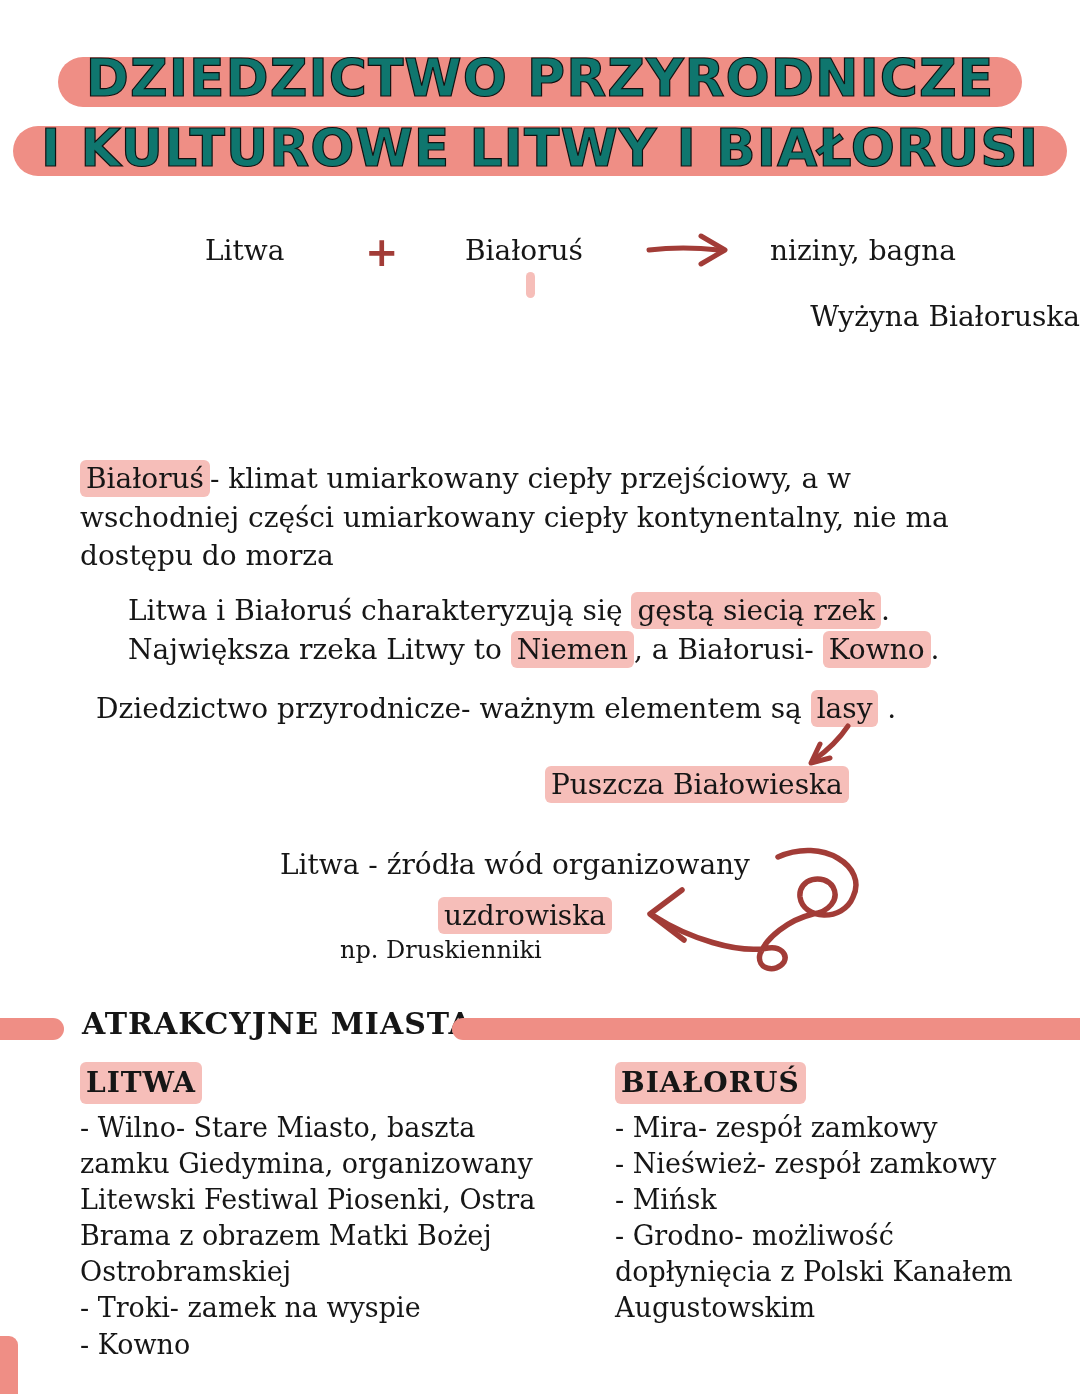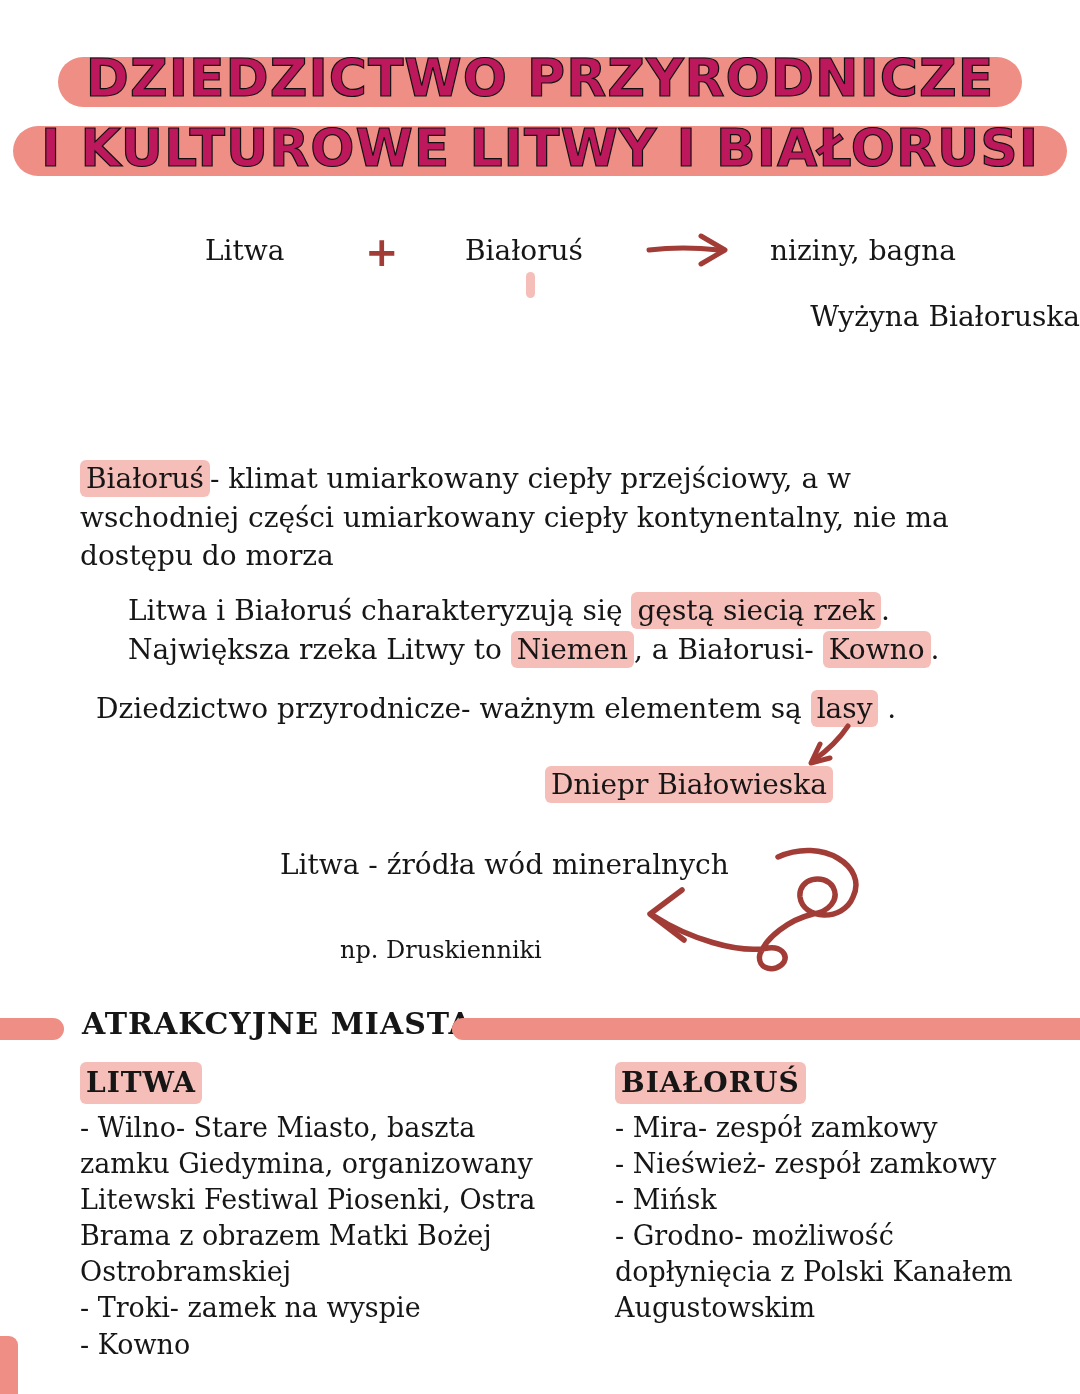--- a/index.html
+++ b/index.html
@@ -19,21 +19,21 @@
     color:var(--ink);
     overflow:hidden;
   }
   
   .title{
     position:absolute;top:44px;left:0;width:100%;
     text-align:center;
     font-family:"DejaVu Sans", sans-serif;
     font-weight:bold;
     -webkit-text-stroke:1.2px #111;
-    font-size:52px;line-height:1.34;color:#be185d;
+    font-size:52px;line-height:1.34;color:#0f766e;
     letter-spacing:1px;
   }
   .title-line{position:relative;display:inline-block;padding:0 12px;z-index:0;white-space:nowrap;}
   .title-line::before{
     content:"";position:absolute;z-index:-1;
     left:-16px;right:-16px;top:18%;bottom:10%;
     background:var(--pink);border-radius:30px;
   }
   
   .txt{font-size:28px;line-height:1.38;}
@@ -105,23 +105,24 @@
     <div class="nowrap"><span>Litwa i Białoruś charakteryzują się </span><span class="hl">gęstą siecią rzek</span><span>.</span></div>
     <div class="nowrap"><span>Największa rzeka Litwy to </span><span class="hl">Niemen</span><span>, a Białorusi- </span><span class="hl">Kowno</span><span>.</span></div>
   </div>
 
   <p class="txt abs nowrap" style="left:96px;top:690px;"><span>Dziedzictwo przyrodnicze- ważnym elementem są </span><span class="hl">lasy</span><span> .</span></p>
 
   <svg class="abs" style="left:798px;top:722px;" width="56" height="50" viewBox="0 0 56 50">
     <path class="stroke" stroke-width="5" d="M50 4 C 42 16 30 28 16 38"></path>
     <path class="stroke" stroke-width="5" d="M32 36 L13 41 L22 22"></path>
   </svg>
-  <p class="txt abs nowrap" style="left:545px;top:766px;"><span class="hl">Dniepr Białowieska</span></p>
+  <p class="txt abs nowrap" style="left:545px;top:766px;"><span class="hl">Puszcza Białowieska</span></p>
 
-  <p class="txt abs nowrap" style="left:280px;top:846px;">Litwa - źródła wód mineralnych</p>
+  <p class="txt abs nowrap" style="left:280px;top:846px;">Litwa - źródła wód organizowany</p>
+  <p class="txt abs nowrap" style="left:438px;top:897px;"><span class="hl">uzdrowiska</span></p>
   <p class="abs nowrap" style="left:340px;top:936px;font-size:24px;">np. Druskienniki</p>
 
   <svg class="abs" style="left:628px;top:842px;" width="250" height="140" viewBox="0 0 250 140">
     <path class="stroke" stroke-width="5.5" d="M150 15 C195 -5 240 25 225 55 C215 80 175 78 172 55 C170 36 196 31 205 45 C212 58 200 70 185 72 C160 78 138 96 132 112 C128 127 148 132 156 120 C160 112 152 104 140 106 C110 112 60 96 26 74"></path>
     <path class="stroke" stroke-width="5.5" d="M54 48 L22 72 L56 98"></path>
   </svg>
 
   <div class="bar bar-left"></div>
   <h2 class="section-heading">ATRAKCYJNE MIASTA</h2>
   <div class="bar bar-right"></div>

